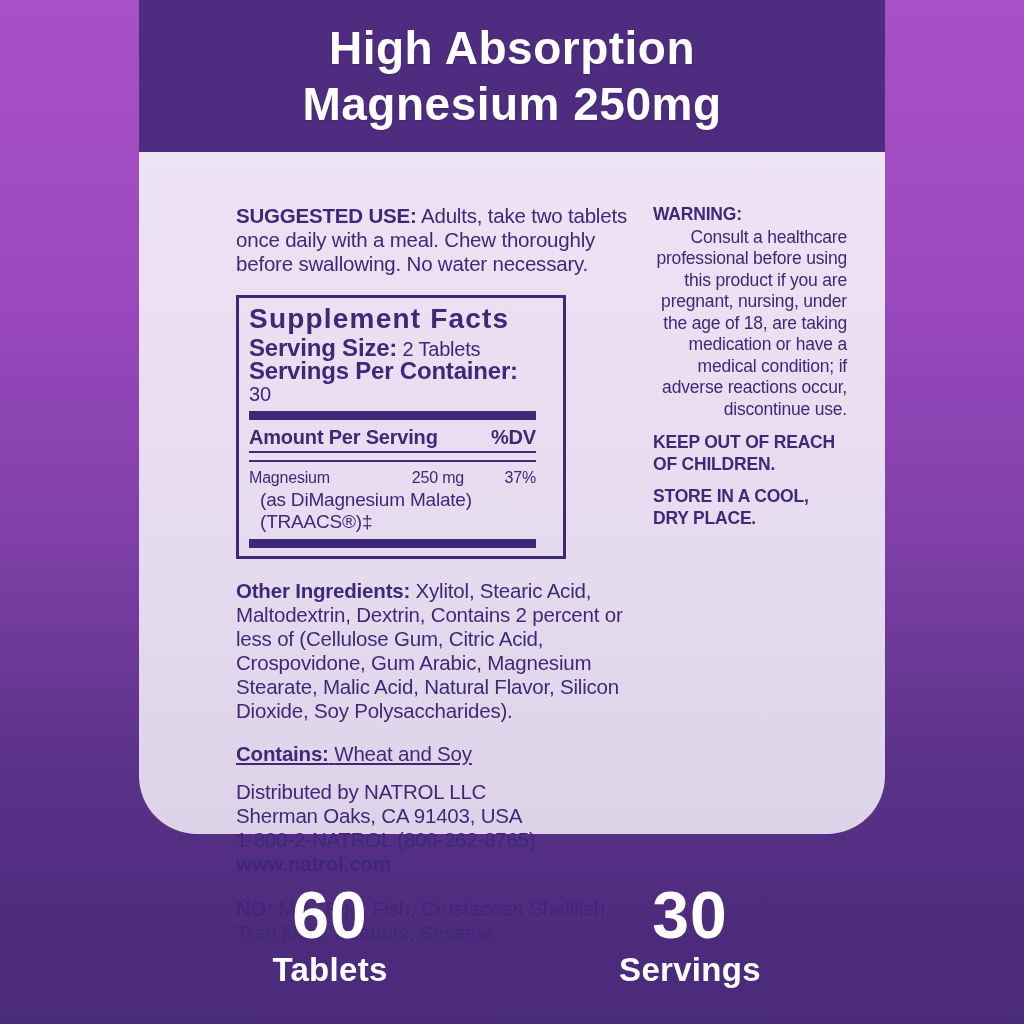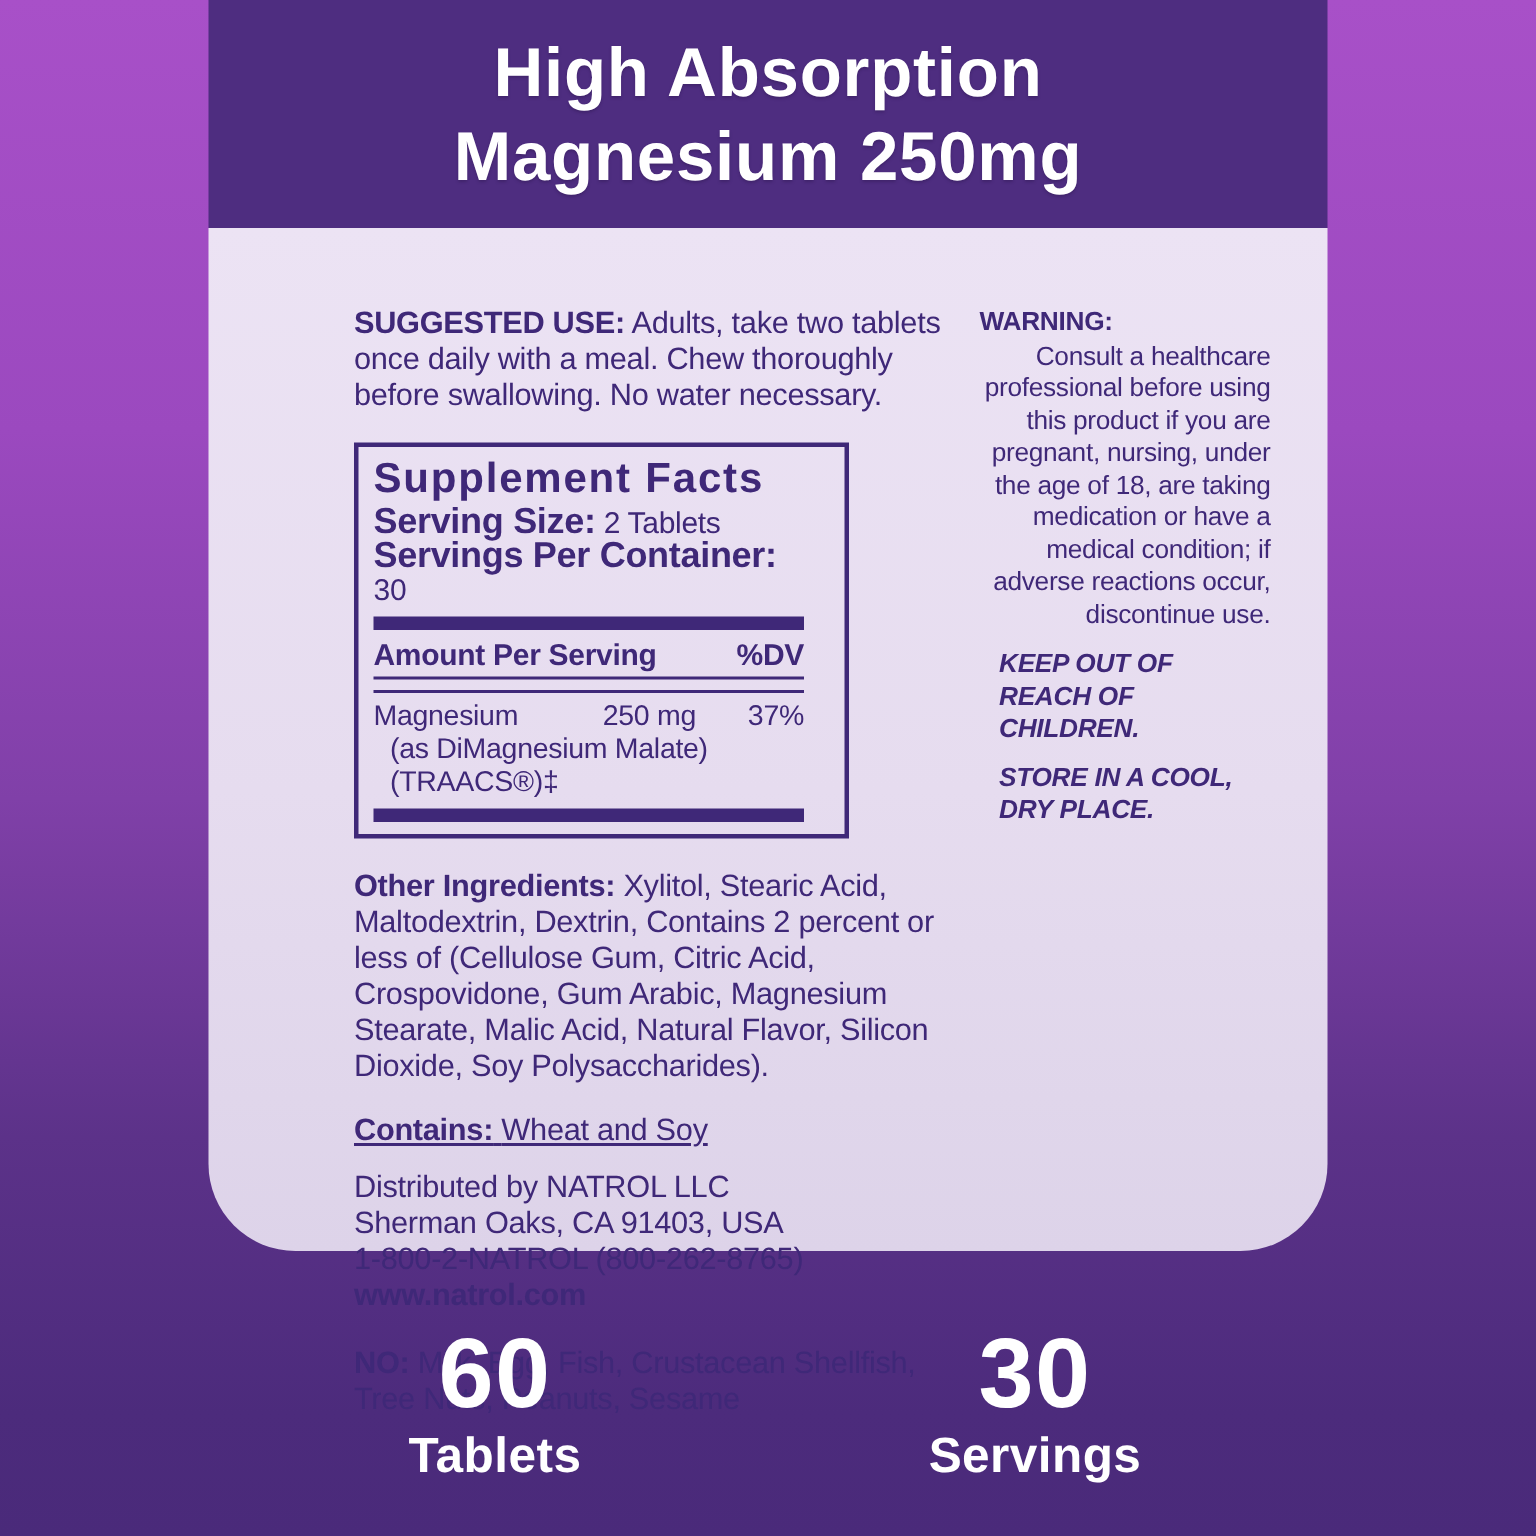--- a/index.html
+++ b/index.html
@@ -59,30 +59,30 @@
   .facts-bar{height:9px;background:#3f2878;margin:6px 0 5px 0;}
   .facts-bar.bottom{margin:6px 0 0 0;}
   .facts-head{
     display:flex;justify-content:space-between;
     font-weight:bold;font-size:20px;line-height:24px;
   }
   .facts-doublerule{
     height:7px;border-top:2px solid #3f2878;border-bottom:2px solid #3f2878;
     margin:2px 0 4px 0;
   }
-  .facts-row{display:flex;align-items:flex-start;font-size:19px;line-height:23px;}
+  .facts-row{display:flex;align-items:flex-start;font-size:16px;line-height:23px;}
   .facts-row .nname{flex:1;}
   .facts-row .amt{text-align:right;}
   .facts-row .dv{width:72px;text-align:right;}
   .facts-detail{font-size:19px;line-height:22px;padding-left:11px;}
 
   
   .warn-label{font-weight:bold;margin:0 0 1px 0;}
   .warn-text{margin:0 0 12px 0;text-align:right;}
-  .caps{font-weight:bold;margin:0 0 11px 13px;font-style:italic;}
+  .caps{font-weight:bold;margin:0 0 11px 0;}
 
   
   .stat{
     position:absolute;top:884px;transform:translateX(-50%);
     text-align:center;color:#ffffff;
   }
   .stat-number{font-size:66px;line-height:62px;font-weight:800;letter-spacing:1px;}
   .stat-label{font-size:33px;line-height:36px;font-weight:800;margin-top:6px;letter-spacing:.3px;}
   .stat.tablets{left:330px;}
   .stat.servings{left:690px;}

